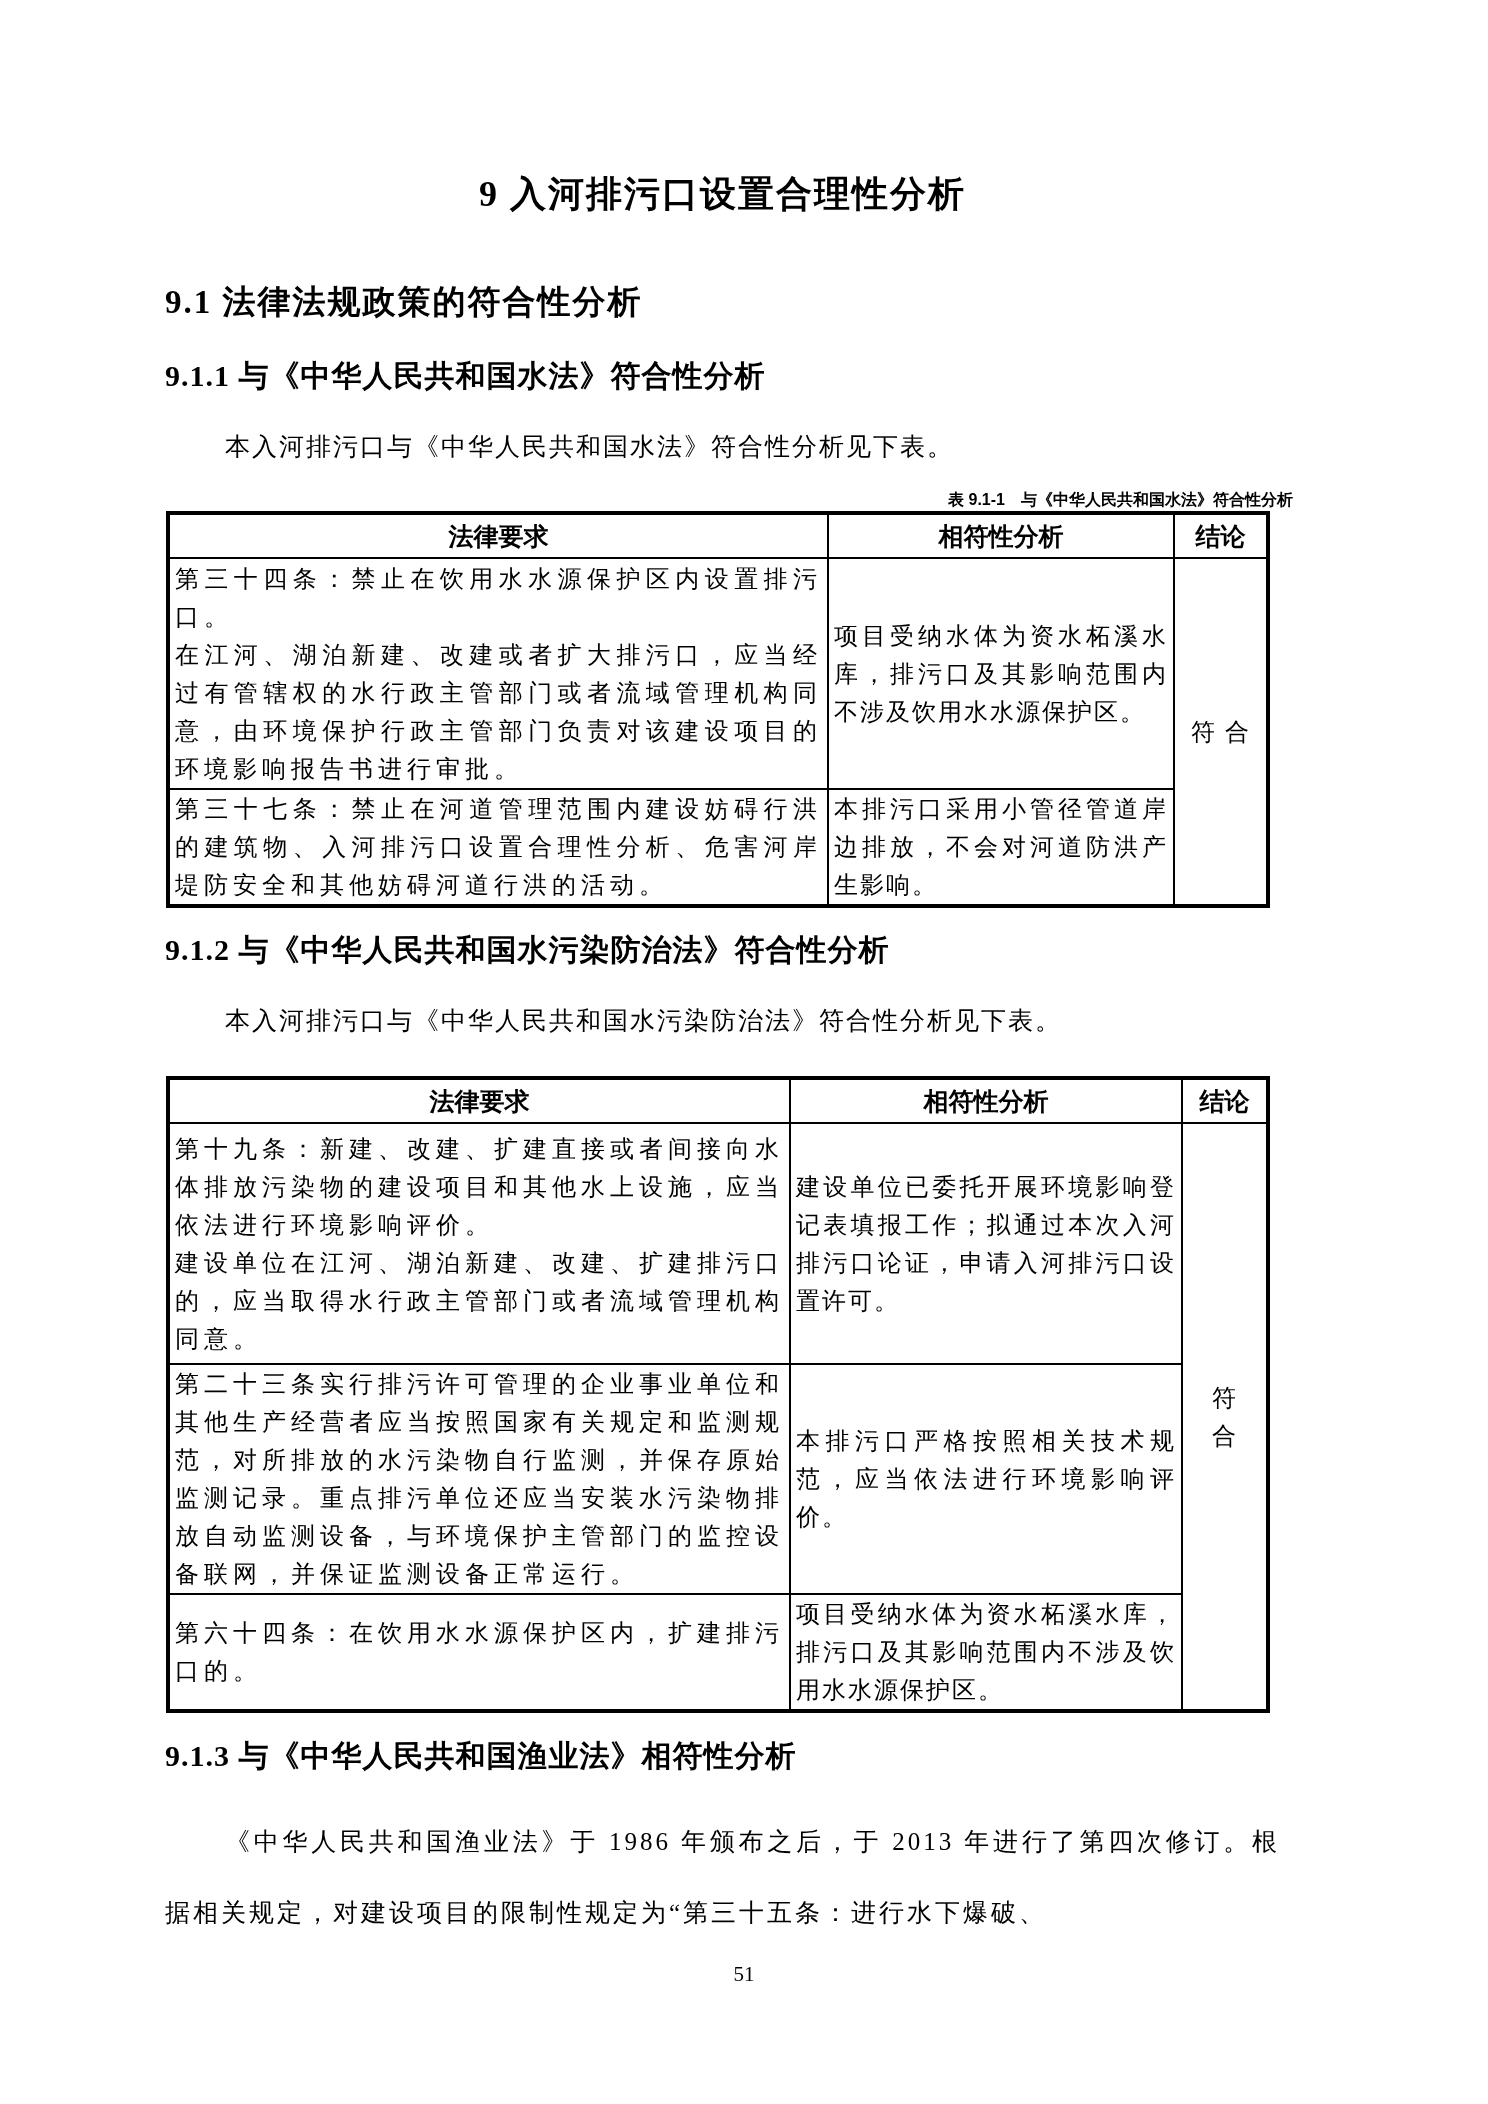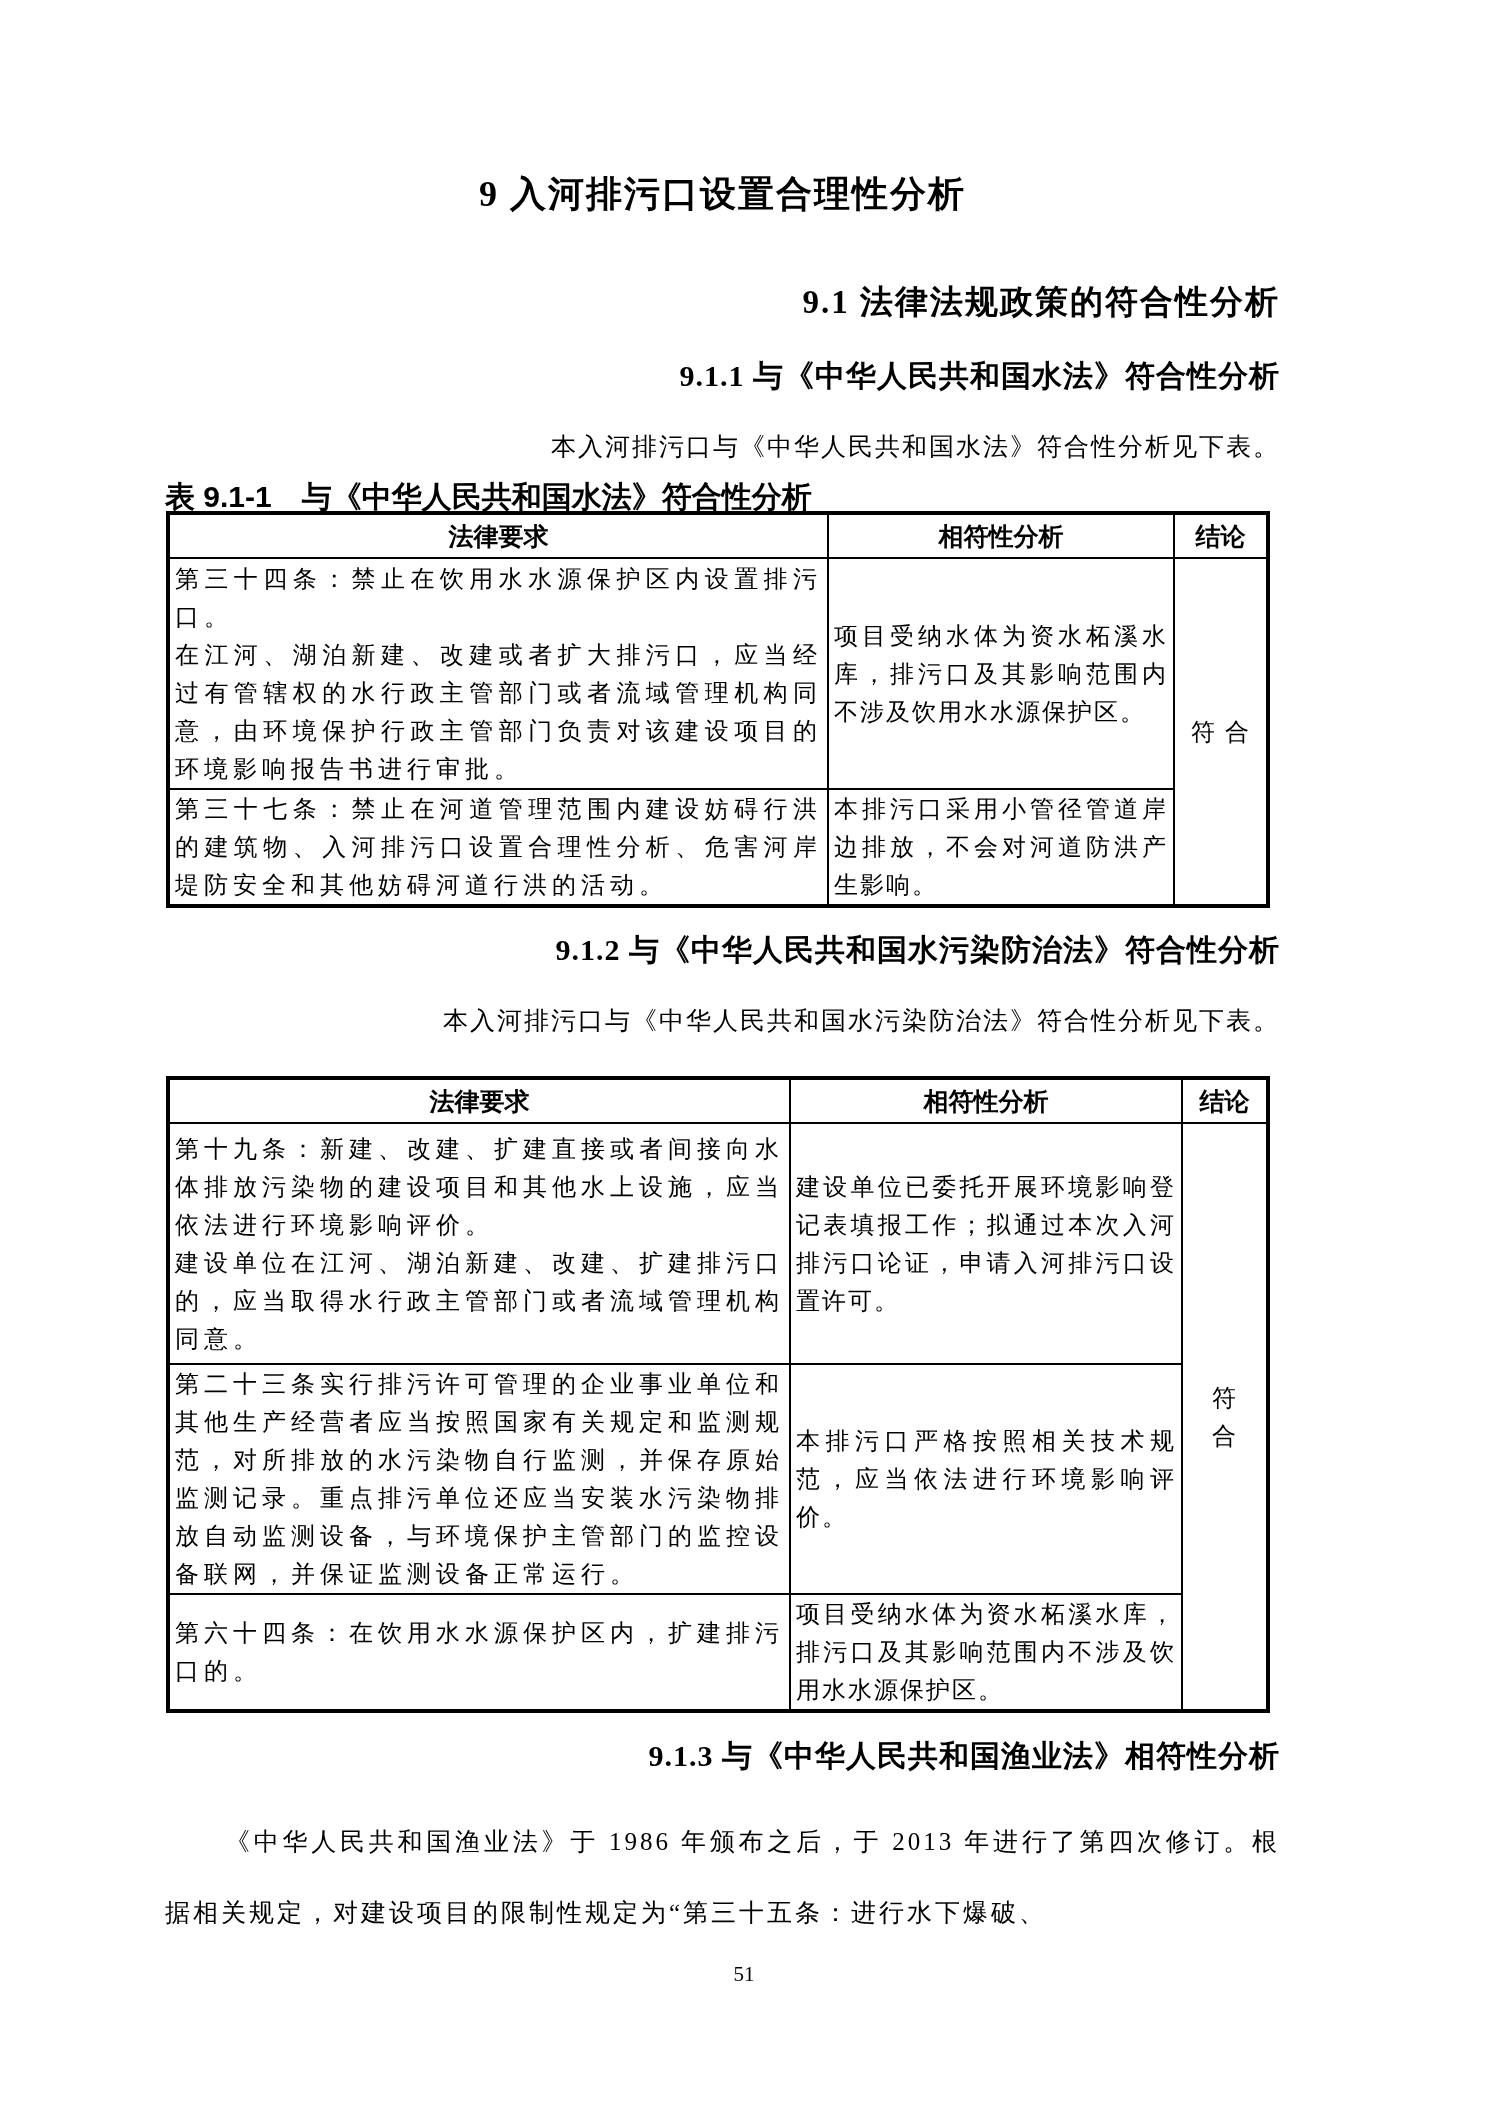--- a/index.html
+++ b/index.html
@@ -4,21 +4,21 @@
 <style>
   html,body{margin:0;padding:0;background:#e8e8e8;}
   .page{
     position:relative;
     width:1488px;height:2104px;
     background:#ffffff;
     color:#000;
     font-family:"Liberation Serif","DejaVu Serif",serif;
     overflow:hidden;
   }
-  .abs{position:absolute;left:165px;width:1115px;text-align:right;}
+  .abs{position:absolute;left:165px;width:1115px;}
   .doc-title{
     top:170px;
     text-align:center;
     font-size:36px;font-weight:bold;
     letter-spacing:2px;
     margin:0;
   }
   .h2{
     top:280px;
     font-size:33px;font-weight:bold;
@@ -35,24 +35,24 @@
   .h3-913{top:1736px;}
   .intro{
     font-size:25px;
     text-indent:60px;
     letter-spacing:2px;
     margin:0;
   }
   .intro-1{top:430px;}
   .intro-2{top:1004px;}
   .tbl-caption{
-    text-align:left;
+    text-align:right;
     font-family:"Liberation Sans","DejaVu Sans",sans-serif;
-    font-size:30px;font-weight:bold;
-    margin:0;
+    font-size:16px;font-weight:bold;
+    margin:13px;
   }
   .cap-1{top:477px;}
   .cap-2{top:1040px;}
   .law-table{
     position:absolute;left:166px;
     width:1100px;
     border-collapse:collapse;
     table-layout:fixed;
     border:4px solid #000;
     font-size:24px;

